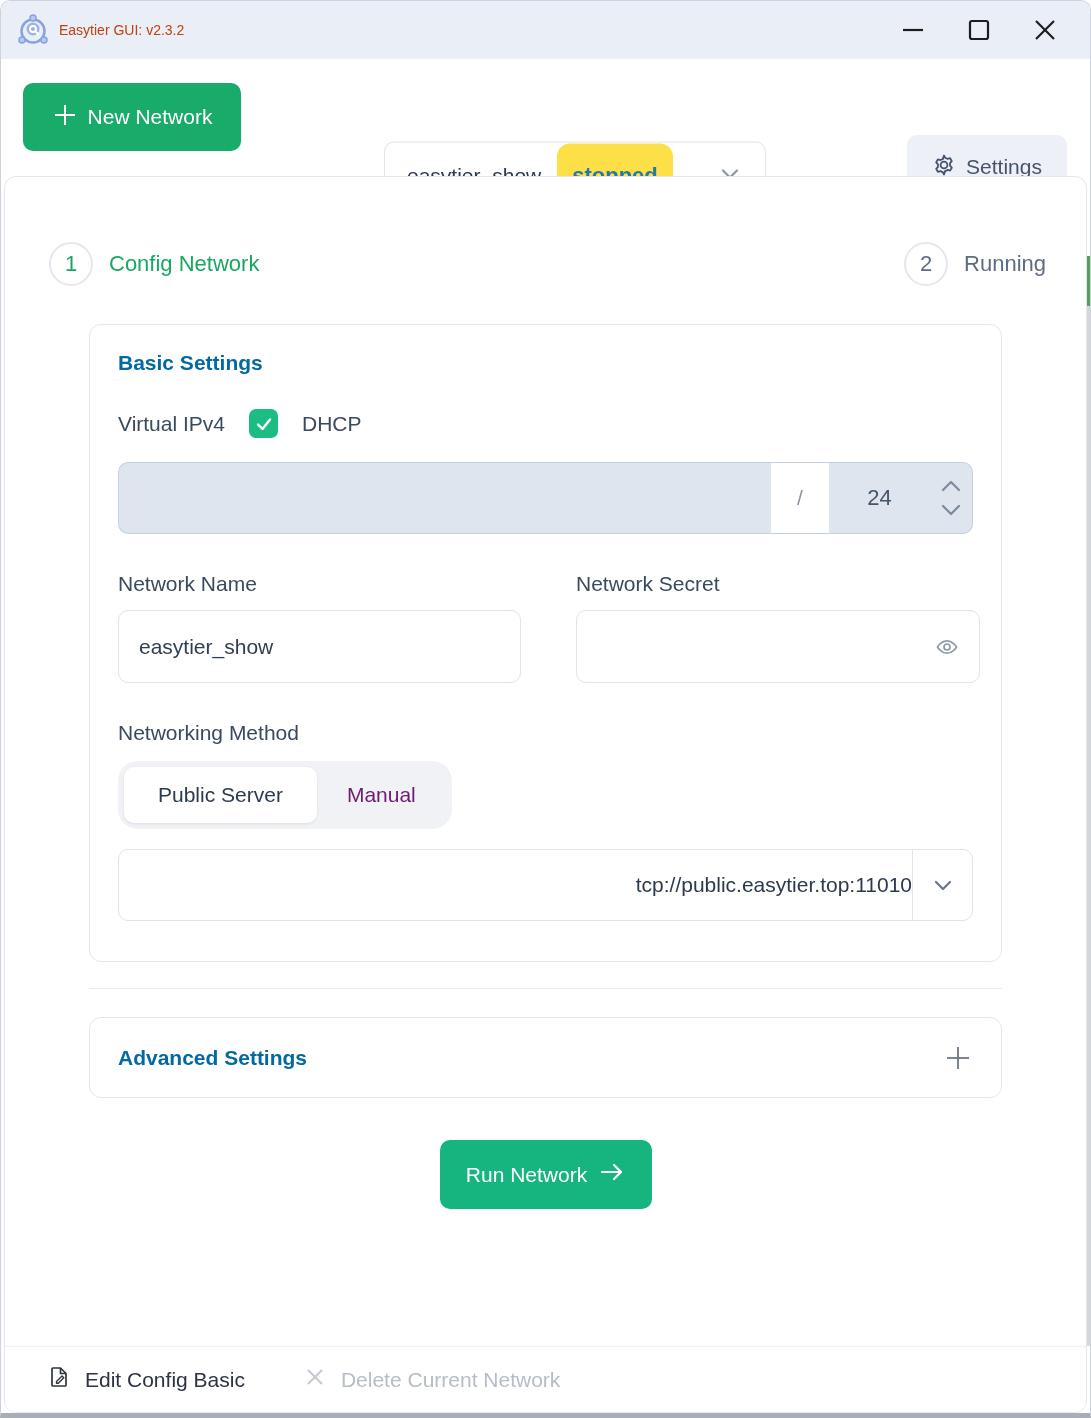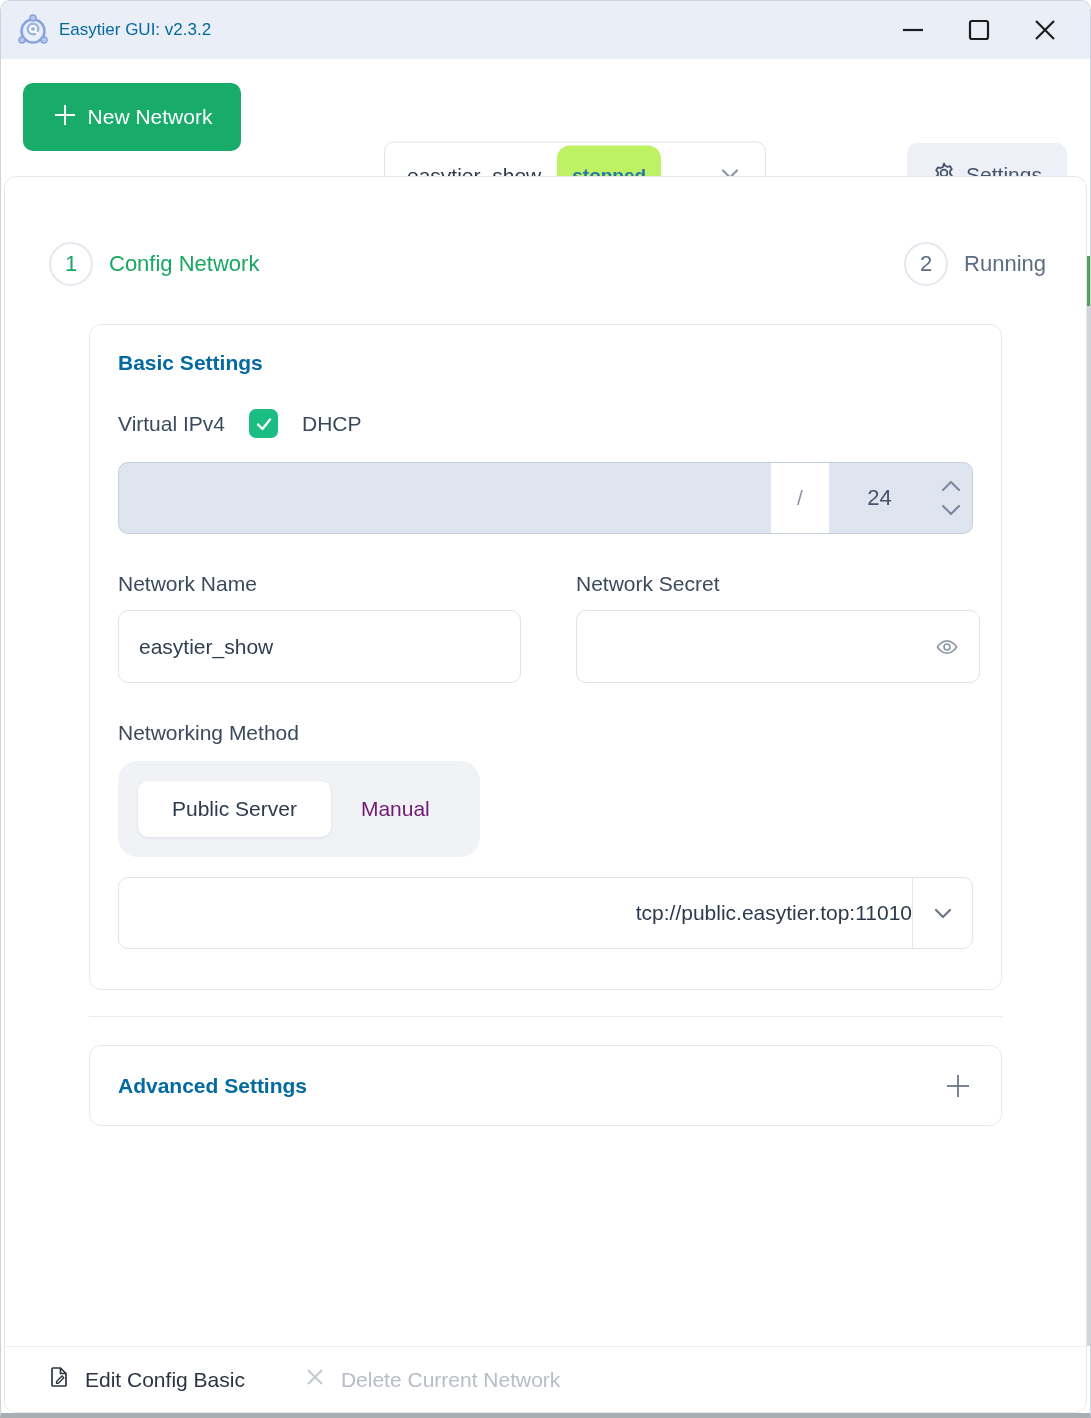--- a/index.html
+++ b/index.html
@@ -21,21 +21,21 @@
   }
   
   .titlebar {
     height: 58px; flex: 0 0 58px;
     background: #e9eef7;
     display: flex; align-items: center;
     padding-left: 14px;
     border-radius: 9px 9px 0 0;
   }
   .app-logo { width: 36px; height: 36px; flex: 0 0 36px; }
-  .titlebar-title { font-size: 17px; color: #0369a1; margin-left: 8px; flex: 1; }
+  .titlebar-title { font-size: 14px; color: #c2410c; margin-left: 8px; flex: 1; }
   .win-controls { display: flex; align-items: center; height: 100%; }
   .win-btn {
     width: 66px; height: 100%;
     display: flex; align-items: center; justify-content: center;
     background: transparent; border: none; cursor: pointer;
   }
   .win-btn svg { stroke: #1c1c1c; }
   .win-btn.close { margin-right: 12px; }
   
   .toolbar {
@@ -54,27 +54,27 @@
   .network-select {
     position: absolute; left: 383px; top: 83px; transform: translateY(-50%) translateY(33px);
     top: 83px; width: 382px; height: 67px;
     border: 1px solid #dfe3ea; border-radius: 10px; background: #fff;
     display: flex; align-items: center;
     padding: 0 22px 0 22px; cursor: pointer;
   }
   .network-select-value { font-size: 21px; color: #2c3a4d; }
   .status-badge {
     margin-left: 16px;
-    background: #bef264; color: #2478ad;
-    font-weight: bold; font-size: 19px;
+    background: #fde047; color: #2478ad;
+    font-weight: bold; font-size: 22px;
     padding: 19px 15px; border-radius: 13px;
   }
   .network-select .chev { margin-left: auto; }
   .btn-settings {
-    position: absolute; right: 23px; top: 84px; width: 160px; height: 64px;
+    position: absolute; right: 23px; top: 76px; width: 160px; height: 64px;
     background: #edf0f6; border: none; border-radius: 10px;
     color: #46536b; font-size: 21px; font-family: inherit;
     display: flex; align-items: center; justify-content: center; gap: 10px;
     cursor: pointer;
     text-align: center;
   }
   
   .main-card {
     flex: 1 1 auto;
     margin: 0 3px;
@@ -135,21 +135,21 @@
   .field-label { margin-top: 38px; font-size: 21px; color: #3a4a5e; }
   .inputs-row { margin-top: 14px; }
   .text-input {
     height: 73px; border: 1px solid #dfe3ea; border-radius: 10px;
     display: flex; align-items: center; padding: 0 20px;
     font-size: 21px; color: #2f3e51; background: #fff; cursor: text;
   }
   .text-input .eye { margin-left: auto; cursor: pointer; display: flex; }
   .tabs {
     margin-top: 16px; display: inline-flex; align-items: center;
-    background: #f0f2f6; border-radius: 20px; padding: 20px;
+    background: #f0f2f6; border-radius: 20px; padding: 6px;
   }
   .tab {
     font-size: 21px; color: #701a75; padding: 16px 30px;
     border-radius: 10px; cursor: pointer; white-space: nowrap;
   }
   .tab.selected {
     background: #ffffff; color: #2c3a4e;
     padding: 16px 34px;
     box-shadow: 0 1px 3px rgba(40,50,70,.10);
   }
@@ -346,20 +346,31 @@
     <div class="card advanced">
       <span class="card-title">Advanced Settings</span>
       <span class="plus-icon">
         <svg width="30" height="30" viewBox="0 0 30 30">
             <line x1="15" y1="4" x2="15" y2="26" stroke="#6b7689" stroke-width="1.8"></line>
             <line x1="4" y1="15" x2="26" y2="15" stroke="#6b7689" stroke-width="1.8"></line>
           </svg>
       </span>
     </div>
 
+    <div class="run-row">
+      <button class="btn-run">
+        <span>Run Network</span>
+        <span>
+          <svg width="26" height="26" viewBox="0 0 26 26" fill="none" stroke="#ffffff" stroke-width="2.2" stroke-linecap="round" stroke-linejoin="round">
+              <line x1="3" y1="13" x2="22" y2="13"></line>
+              <polyline points="15,6 22,13 15,20"></polyline>
+            </svg>
+        </span>
+      </button>
+    </div>
 
     <div class="footer">
       <div class="footer-item enabled">
         <span>
           <svg width="24" height="24" viewBox="0 0 24 24" fill="none" stroke="#2c3442" stroke-width="1.7" stroke-linejoin="round">
             <path d="M13.5 3H6a1 1 0 0 0-1 1v16a1 1 0 0 0 1 1h12a1 1 0 0 0 1-1V8.5L13.5 3z"></path>
             <path d="M13.5 3v5.5H19"></path>
             <path d="M9.5 16.5l5.5-5.5 1.8 1.8-5.5 5.5H9.5v-1.8z" stroke-width="1.4"></path>
           </svg>
         </span>

